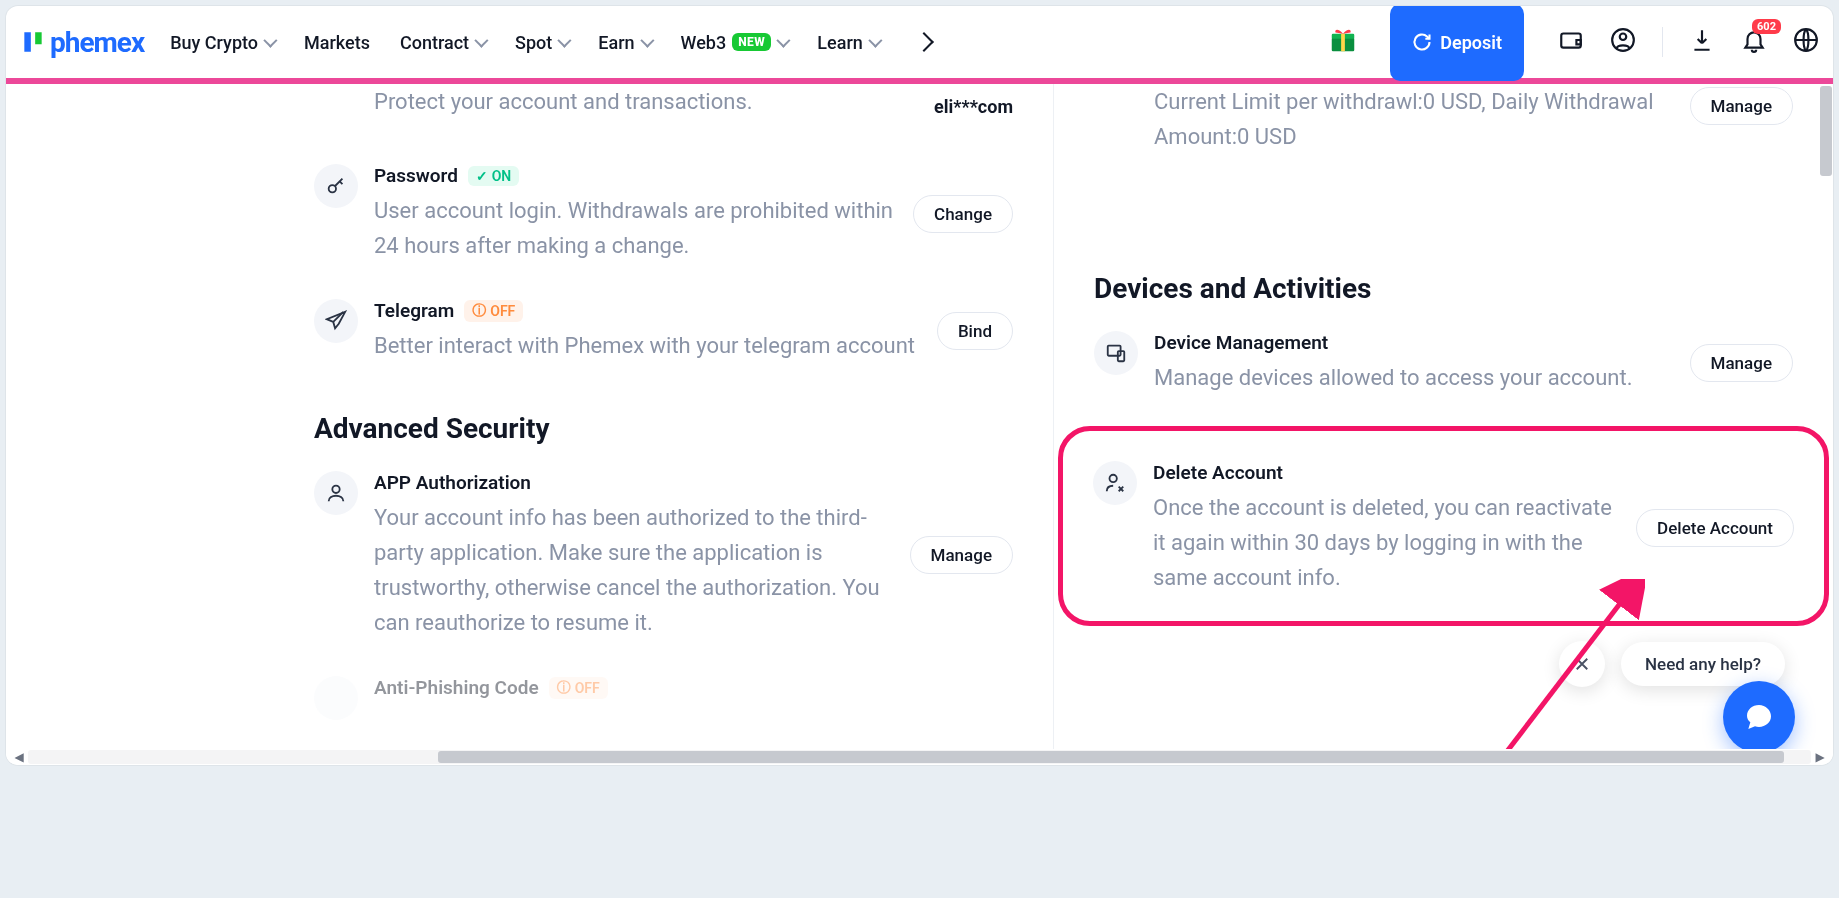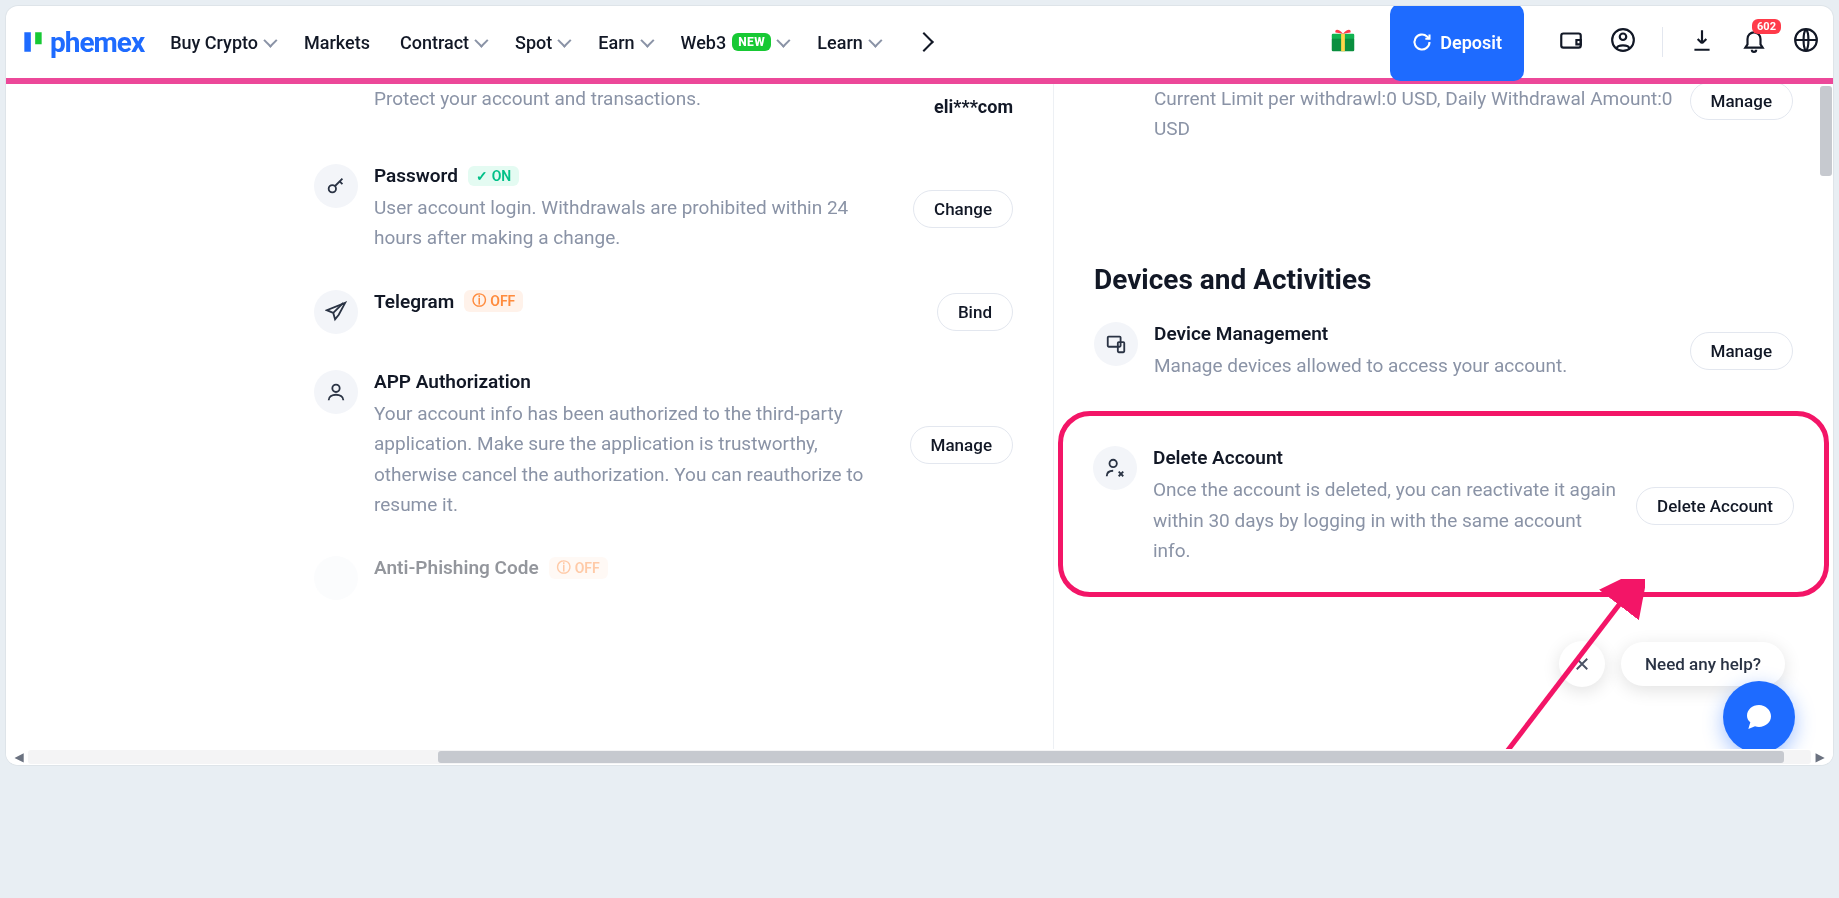--- a/index.html
+++ b/index.html
@@ -175,21 +175,21 @@
   font-weight: 600;
   padding: 2px 8px;
   border-radius: 6px;
   display: inline-flex;
   align-items: center;
   gap: 4px;
 }
 .pill-on { background: #e4fbf2; color: #00c088; }
 .pill-off { background: #fff2ea; color: #ff8b3d; }
 .setting-desc {
-  font-size: 19px;
+  font-size: 22px;
   color: #8a93a6;
   line-height: 1.6;
 }
 .setting-action {
   flex-shrink: 0;
   align-self: center;
   display: flex;
   flex-direction: column;
   align-items: flex-end;
   gap: 10px;
@@ -410,26 +410,28 @@
               <svg width="22" height="22" viewBox="0 0 24 24" fill="none" stroke="#2a3344" stroke-width="2">
                 <path d="M22 2L2 10l7 3 2 7 4-5 7-13z"></path>
                 <path d="M9 13l11-11"></path>
               </svg>
             </div>
           <div class="setting-body">
             <div class="setting-head">
               <span class="setting-title">Telegram</span>
               <span class="pill pill-off">ⓘ <span>OFF</span></span>
             </div>
+            <div class="setting-desc">Better interact with Phemex with your telegram account</div>
           </div>
           <div class="setting-action">
               <button class="action-btn">Bind</button>
             </div>
         </div>
 
+        <div class="section-title">Advanced Security</div>
 
         <div class="setting-row">
           <div class="setting-icon">
               <svg width="22" height="22" viewBox="0 0 24 24" fill="none" stroke="#2a3344" stroke-width="2">
                 <circle cx="12" cy="8" r="4"></circle>
                 <path d="M4 21c0-4 4-6 8-6s8 2 8 6"></path>
               </svg>
             </div>
           <div class="setting-body">
             <div class="setting-head">

